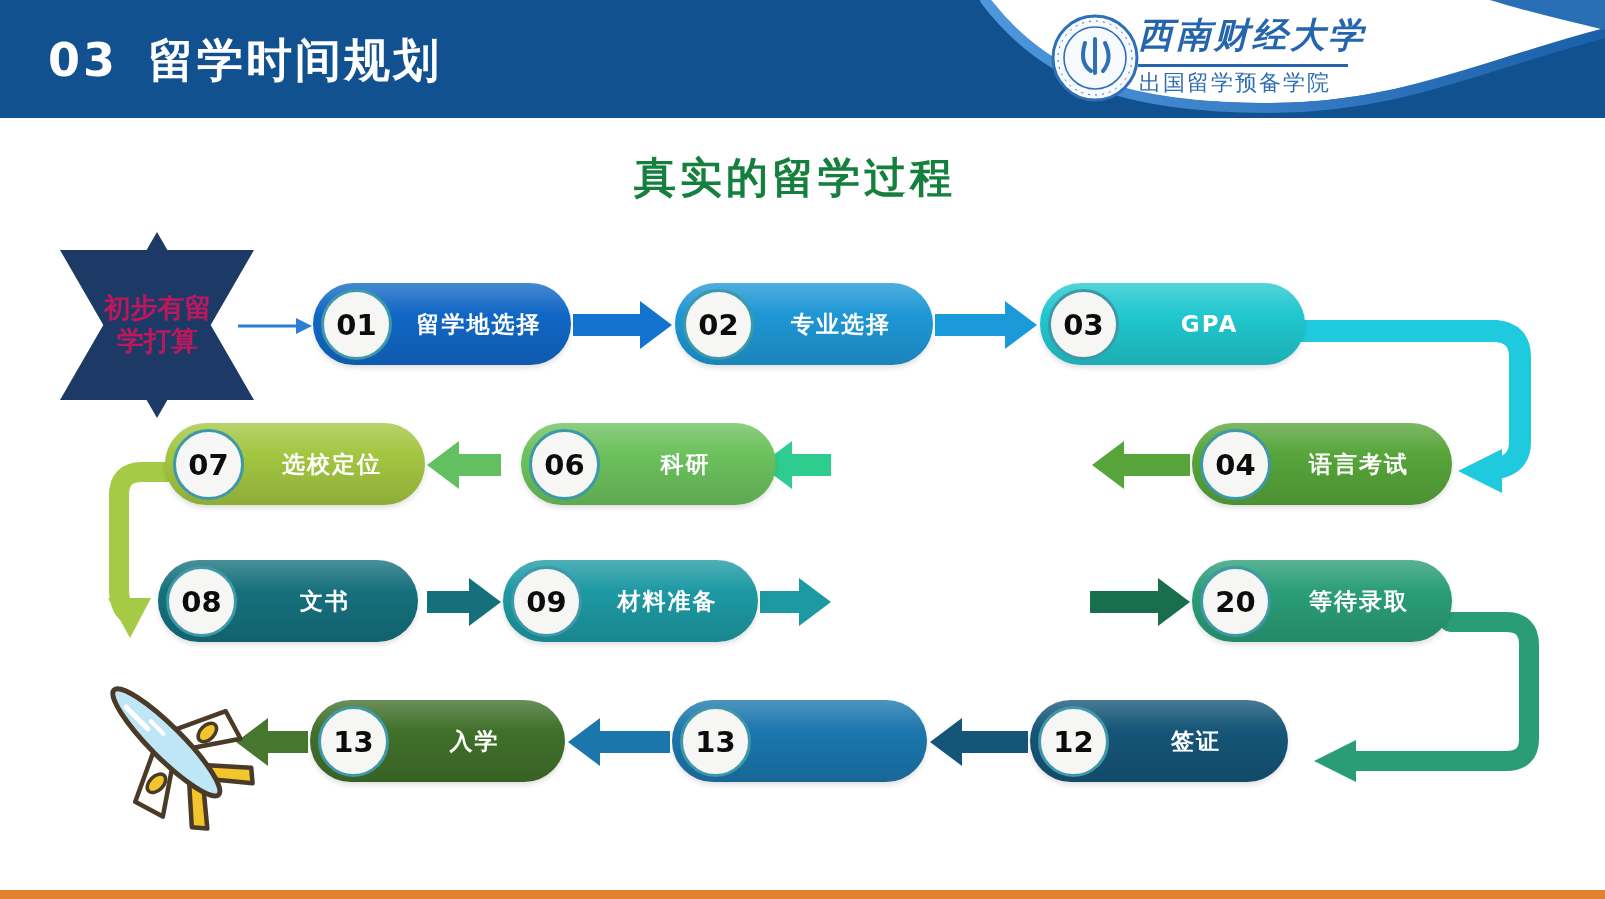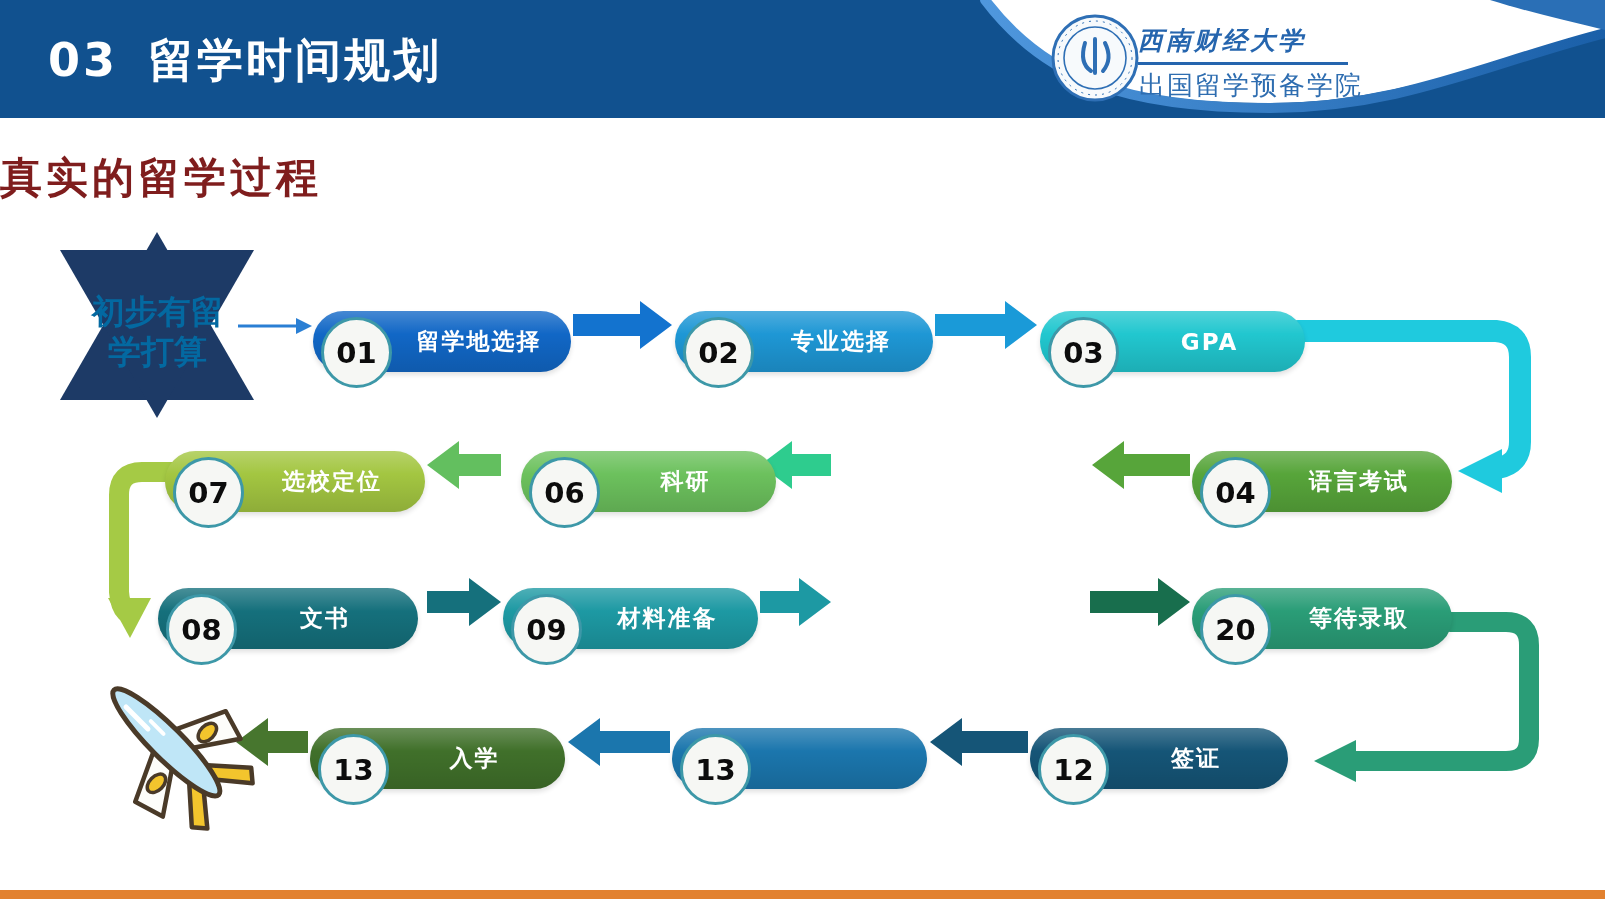--- a/index.html
+++ b/index.html
@@ -4,37 +4,37 @@
 <style>
   html,body{margin:0;padding:0;background:#ffffff;}
   body{font-family:"DejaVu Sans","Liberation Sans",sans-serif;}
   #slide{position:relative;width:1605px;height:899px;background:#ffffff;overflow:hidden;
          border-right:2px solid #c9c9c9;}
   
   .header-bar{position:absolute;left:0;top:0;width:1605px;height:118px;background:#11518f;}
   .header-title{position:absolute;left:48px;top:30px;display:flex;gap:30px;align-items:baseline;
                 color:#ffffff;font-weight:bold;font-size:46px;letter-spacing:3px;}
   .swoosh{position:absolute;left:950px;top:0;width:655px;height:132px;}
-  .logo-name{position:absolute;left:1138px;top:24px;width:210px;color:#2565ae;font-weight:bold;
-             font-style:italic;font-size:25px;letter-spacing:3px;border-bottom:3px solid #2565ae;
+  .logo-name{position:absolute;left:1138px;top:12px;width:210px;color:#2565ae;font-weight:bold;
+             font-style:italic;font-size:35px;letter-spacing:3px;border-bottom:3px solid #2565ae;
              padding-bottom:5px;white-space:nowrap;}
-  .logo-college{position:absolute;left:1139px;top:68px;color:#2e6db0;font-size:26px;
+  .logo-college{position:absolute;left:1139px;top:68px;color:#2e6db0;font-size:22px;
                 letter-spacing:2px;white-space:nowrap;}
   .seal{position:absolute;left:1050px;top:13px;width:90px;height:90px;}
   
-  .main-heading{position:absolute;left:0;top:150px;width:1590px;color:#7f1d1d;
+  .main-heading{position:absolute;left:0;top:150px;width:1590px;text-align:center;color:#15803d;
                 font-size:42px;font-weight:bold;letter-spacing:4px;}
   
   .star-wrap{position:absolute;left:40px;top:222px;width:235px;height:212px;}
-  .star-label{position:absolute;left:55px;top:292px;width:205px;text-align:center;color:#0369a1;
-              font-weight:bold;font-size:33px;line-height:1.22;}
+  .star-label{position:absolute;left:55px;top:292px;width:205px;text-align:center;color:#be185d;
+              font-weight:bold;font-size:27px;line-height:1.22;}
   
-  .pill{position:absolute;height:61px;border-radius:43px;z-index:3;
+  .pill{position:absolute;height:82px;border-radius:43px;z-index:3;
         background-image:linear-gradient(180deg,rgba(255,255,255,.22),rgba(255,255,255,0) 38%,rgba(0,0,0,.13));
-        box-shadow:0 3px 5px rgba(0,0,0,.12);margin-top:28px;}
+        box-shadow:0 3px 5px rgba(0,0,0,.12);}
   .num-circle{position:absolute;left:8px;top:6px;width:71px;height:71px;border-radius:50%;
               background:#f6f7f4;border:3px solid #3d98a8;box-sizing:border-box;display:flex;
               align-items:center;justify-content:center;color:#0c0c0c;font-weight:800;font-size:29px;}
   .pill-label{position:absolute;left:88px;right:14px;top:0;bottom:0;display:flex;align-items:center;
               justify-content:center;color:#ffffff;font-weight:bold;font-size:23px;letter-spacing:2px;
               white-space:nowrap;}
   
   #connectors{position:absolute;left:0;top:0;z-index:1;}
   .plane{position:absolute;left:0;top:0;z-index:2;}
   .bottom-bar{position:absolute;left:0;bottom:0;width:1605px;height:9px;}

